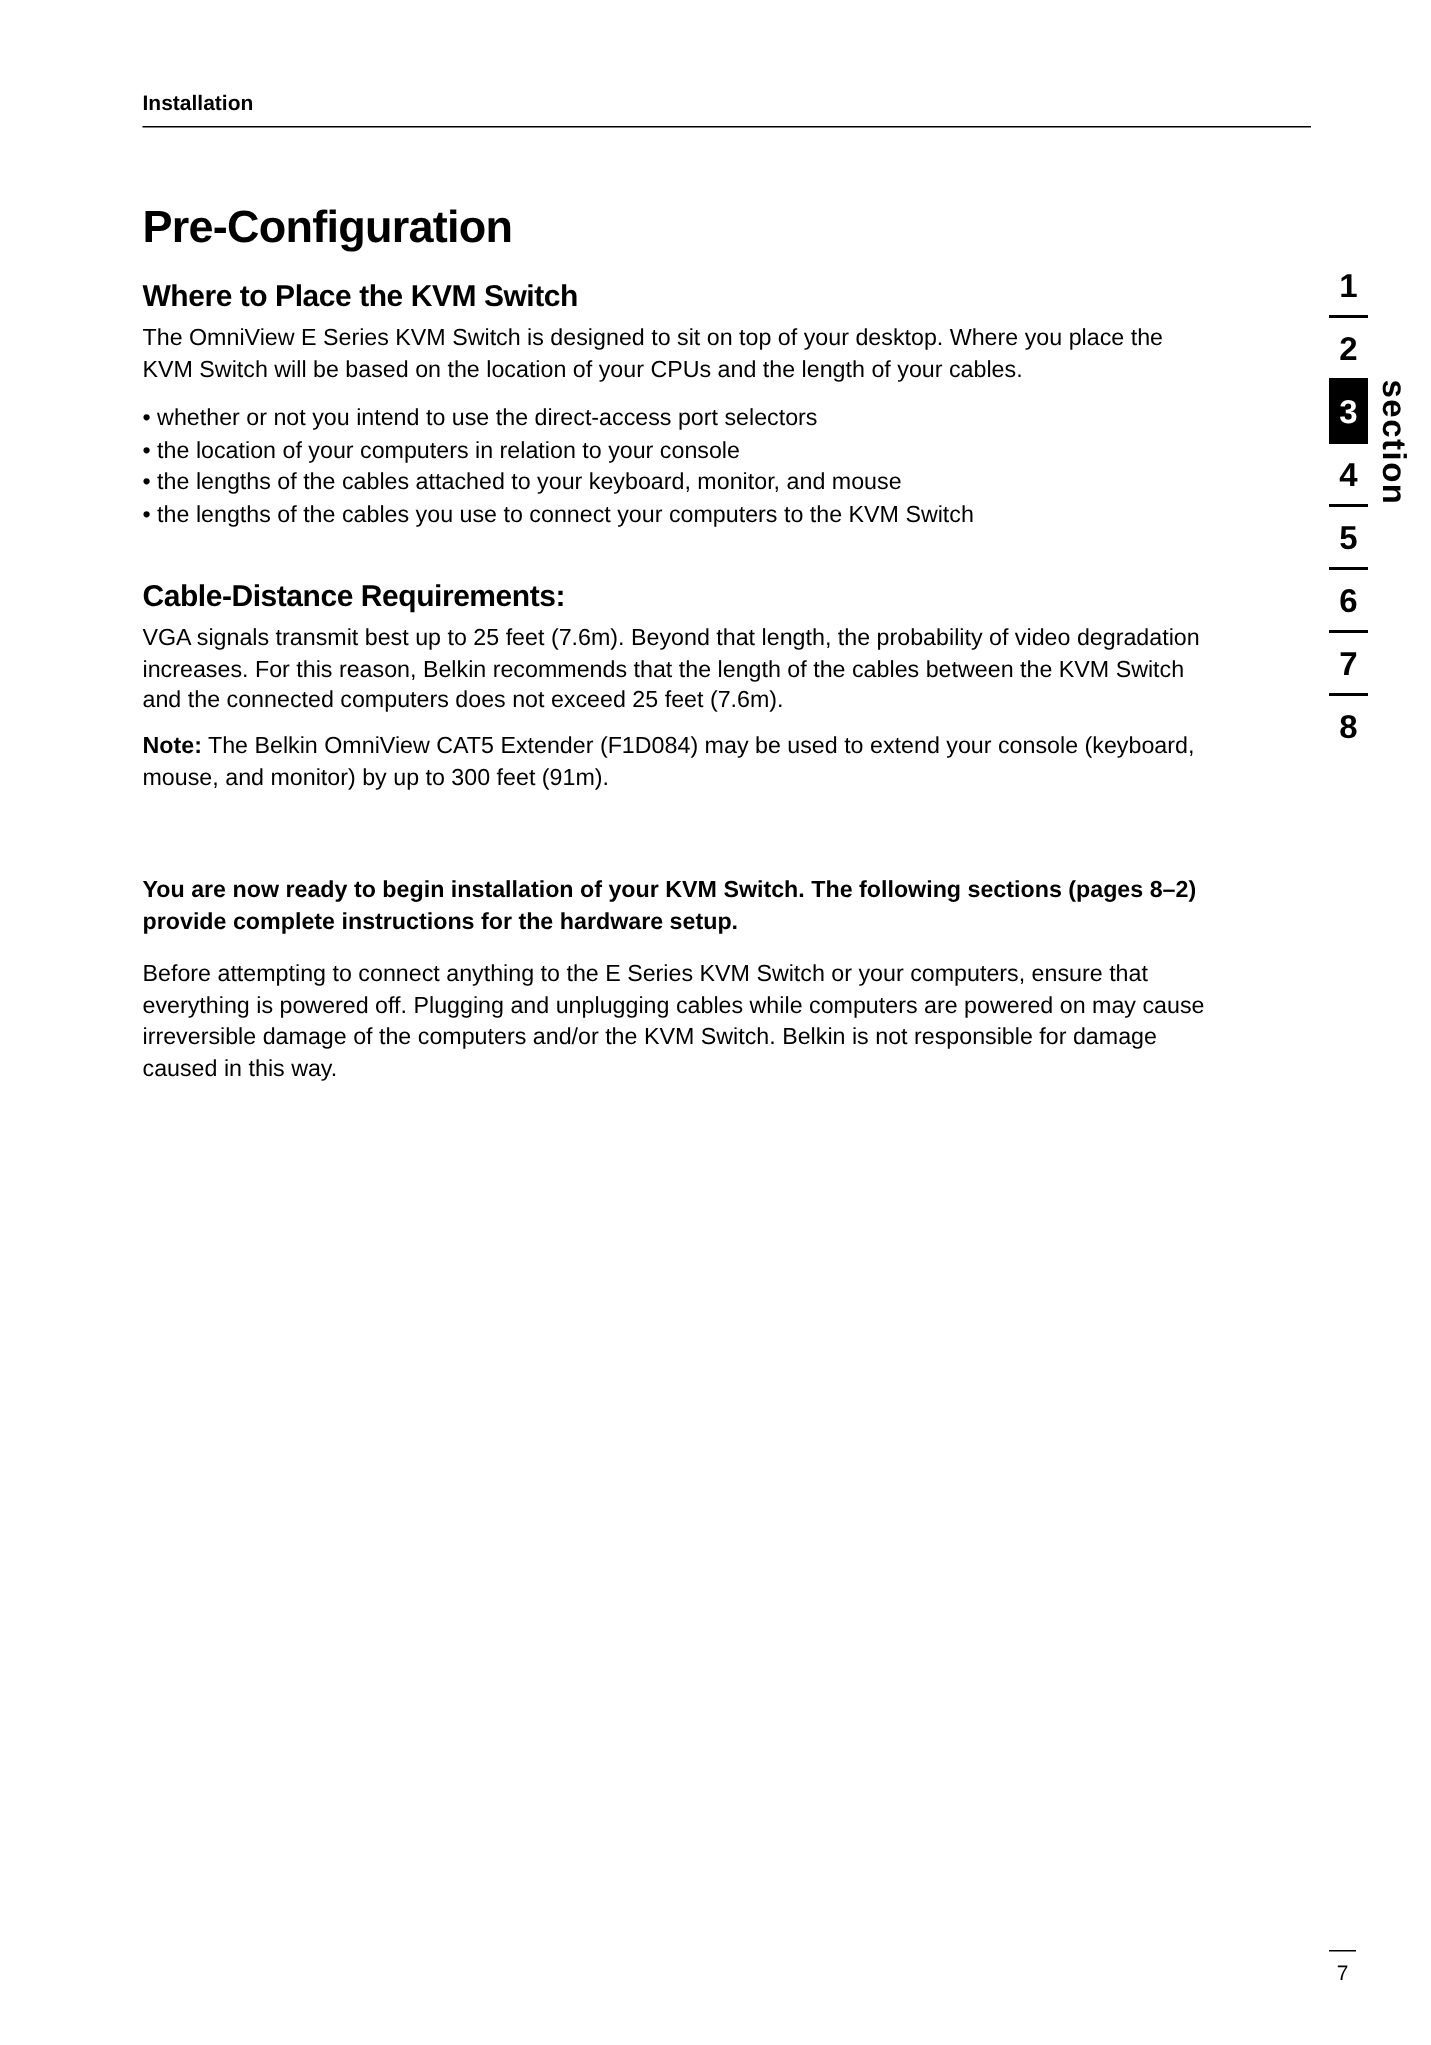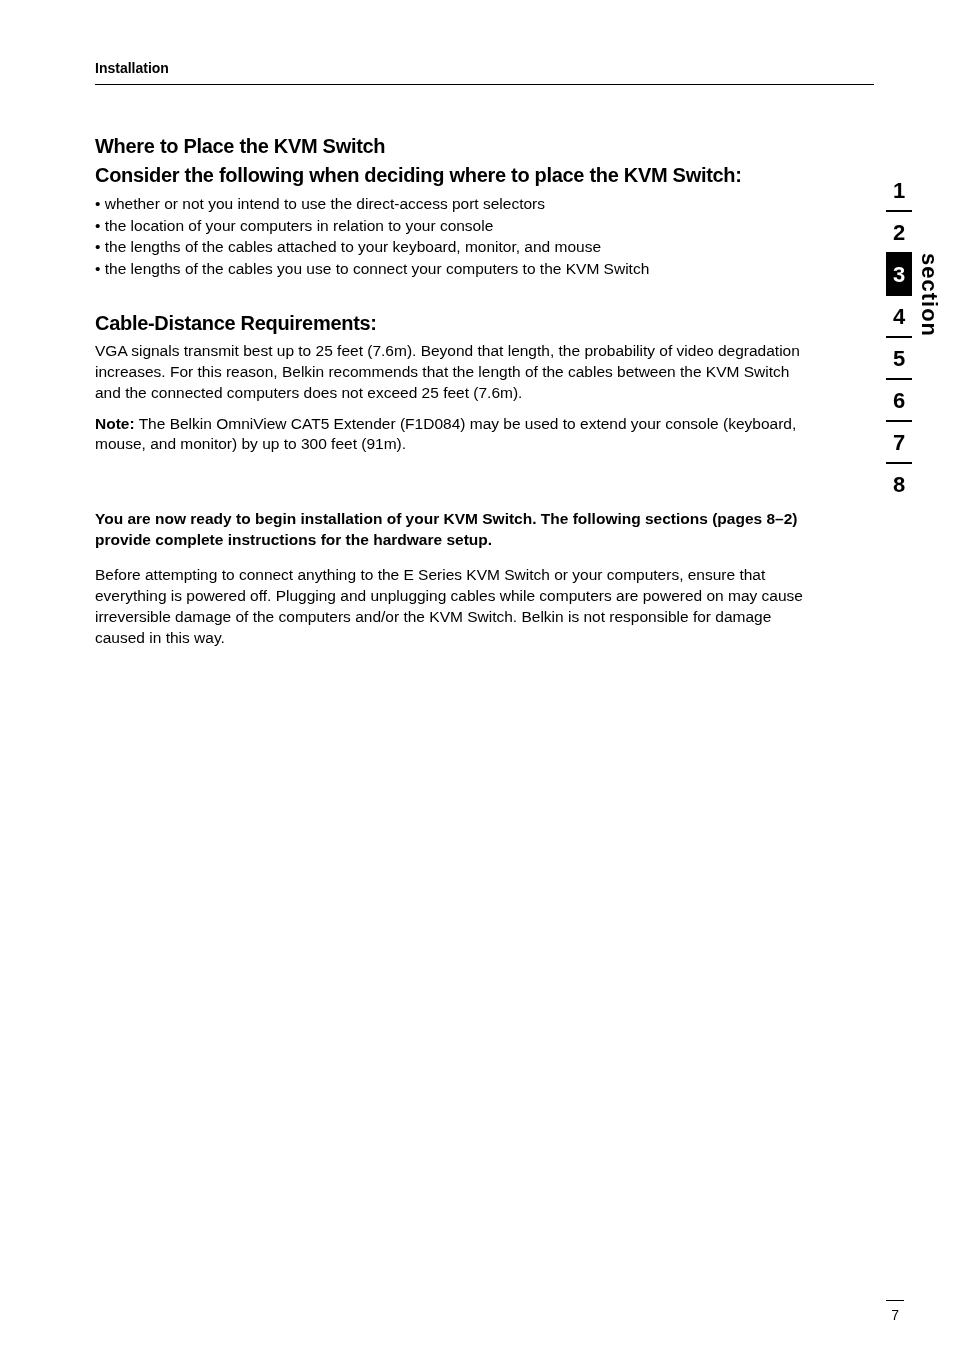--- a/index.html
+++ b/index.html
@@ -124,24 +124,25 @@
     }
   </style>
 </head>
 <body>
 
 <div class="header">Installation</div>
 <hr class="header-rule">
 
 <div class="main-content">
 
+  <div class="h1">Pre-Configuration</div>
 
   <div class="h2-tight">Where to Place the KVM Switch</div>
+  <div class="body-text">The OmniView E Series KVM Switch is designed to sit on top of your desktop. Where you place the KVM Switch will be based on the location of your CPUs and the length of your cables.</div>
 
-  <div class="h2-tight">Consider the following when deciding where to place the KVM Switch:</div>
   <ul class="bullet-list">
     <li>whether or not you intend to use the direct-access port selectors</li>
     <li>the location of your computers in relation to your console</li>
     <li>the lengths of the cables attached to your keyboard, monitor, and mouse</li>
     <li>the lengths of the cables you use to connect your computers to the KVM Switch</li>
   </ul>
 
   <div class="section-gap-sm"></div>
 
   <div class="h2-tight">Cable-Distance Requirements:</div>

